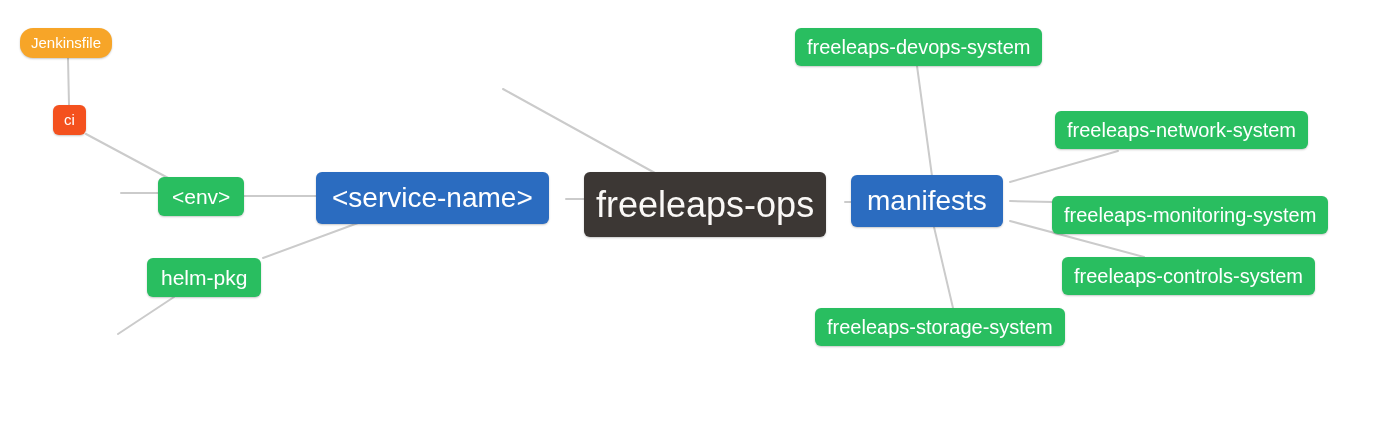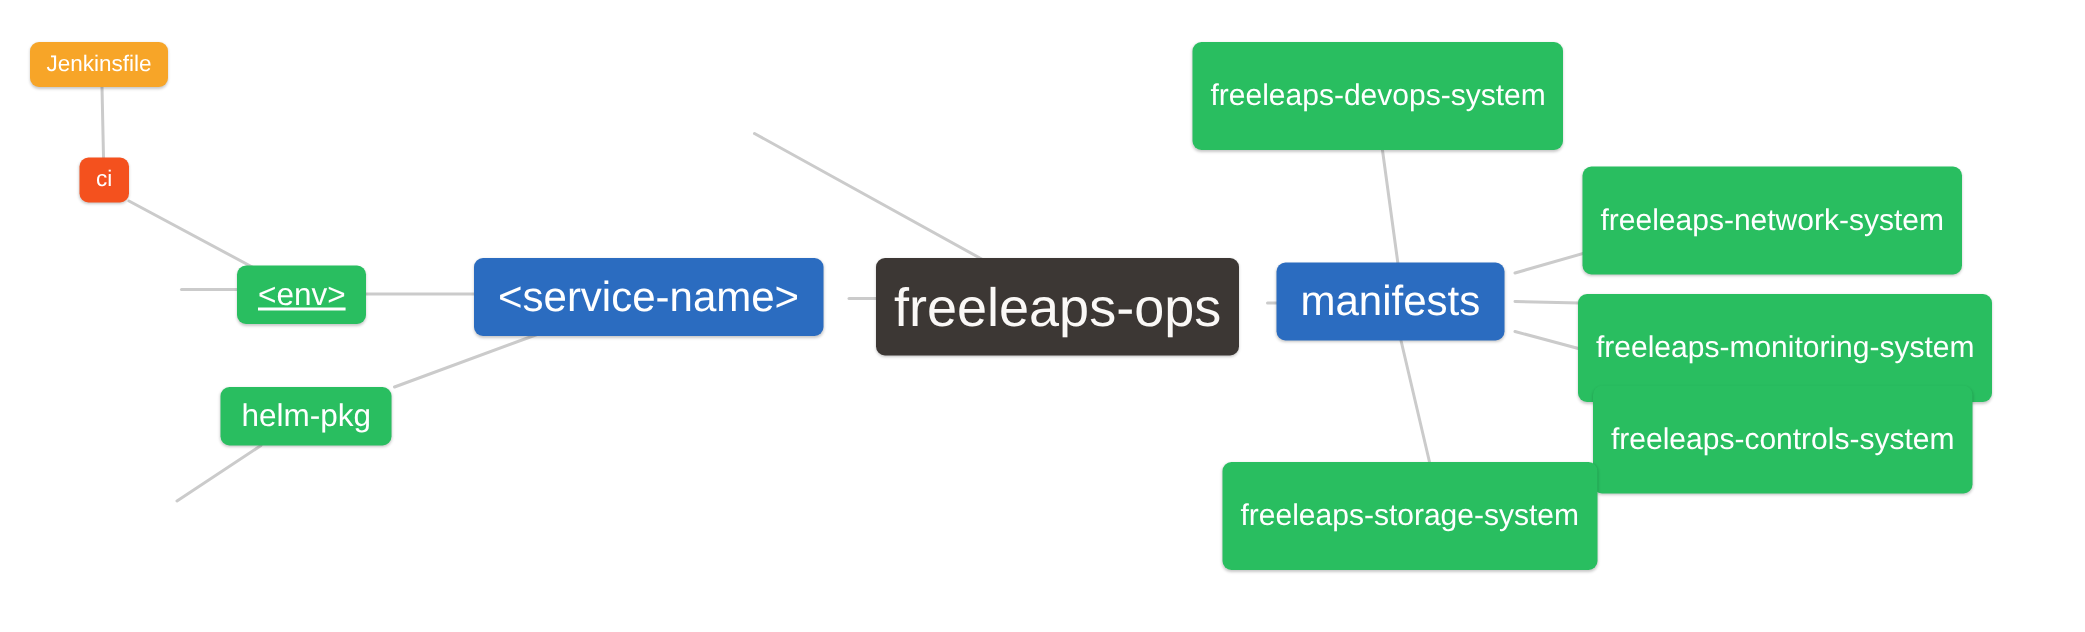--- a/index.html
+++ b/index.html
@@ -28,34 +28,34 @@
     border-radius: 6px;
     white-space: nowrap;
     text-align: center;
     box-shadow: 0 1px 2px rgba(0,0,0,0.22);
     line-height: 1.2;
     cursor: default;
   }
   
   .sz-s    { font-size: 15px; padding: 6px 11px; }
   .sz-m    { font-size: 21px; padding: 7px 14px; }
-  .sz-sys  { font-size: 20px; padding: 24px 12px; }
+  .sz-sys  { font-size: 20px; padding: 7px 12px; }
   .sz-l    { font-size: 28px; padding: 9px 16px; }
   .sz-root { font-size: 36px; padding: 11px 12px; }
   
   .c-blue   { background: #2B6CC0; }
   .c-green  { background: #29BE60; }
   .c-red    { background: #F4511E; }
   .c-orange { background: #F7A528; }
   .c-dark   { background: #3C3734; color: #FAF8F6; }
   
-  #n-jenkinsfile { left: 20px;   top: 28px;  }
+  #n-jenkinsfile { left: 20px;   top: 28px; border-radius: 13px;  }
   #n-ci          { left: 53px;   top: 105px; }
   #n-argo-app    { left: 30px;   top: 178px; }
-  #n-env         { left: 158px;  top: 177px; text-decoration: underline; }
+  #n-env         { left: 158px;  top: 177px; }
   #n-helm-pkg    { left: 147px;  top: 258px; }
   #n-values-yaml { left: 8px;    top: 333px; }
   #n-fcp         { left: 315px;  top: 38px;  }
   #n-service     { left: 316px;  top: 172px; }
   #n-root        { left: 584px;  top: 172px; }
   #n-manifests   { left: 851px;  top: 175px; }
   #n-devops      { left: 795px;  top: 28px;  }
   #n-network     { left: 1055px; top: 111px; }
   #n-monitoring  { left: 1052px; top: 185px; margin-top: 11px; }
   #n-controls    { left: 1062px; top: 257px; }

